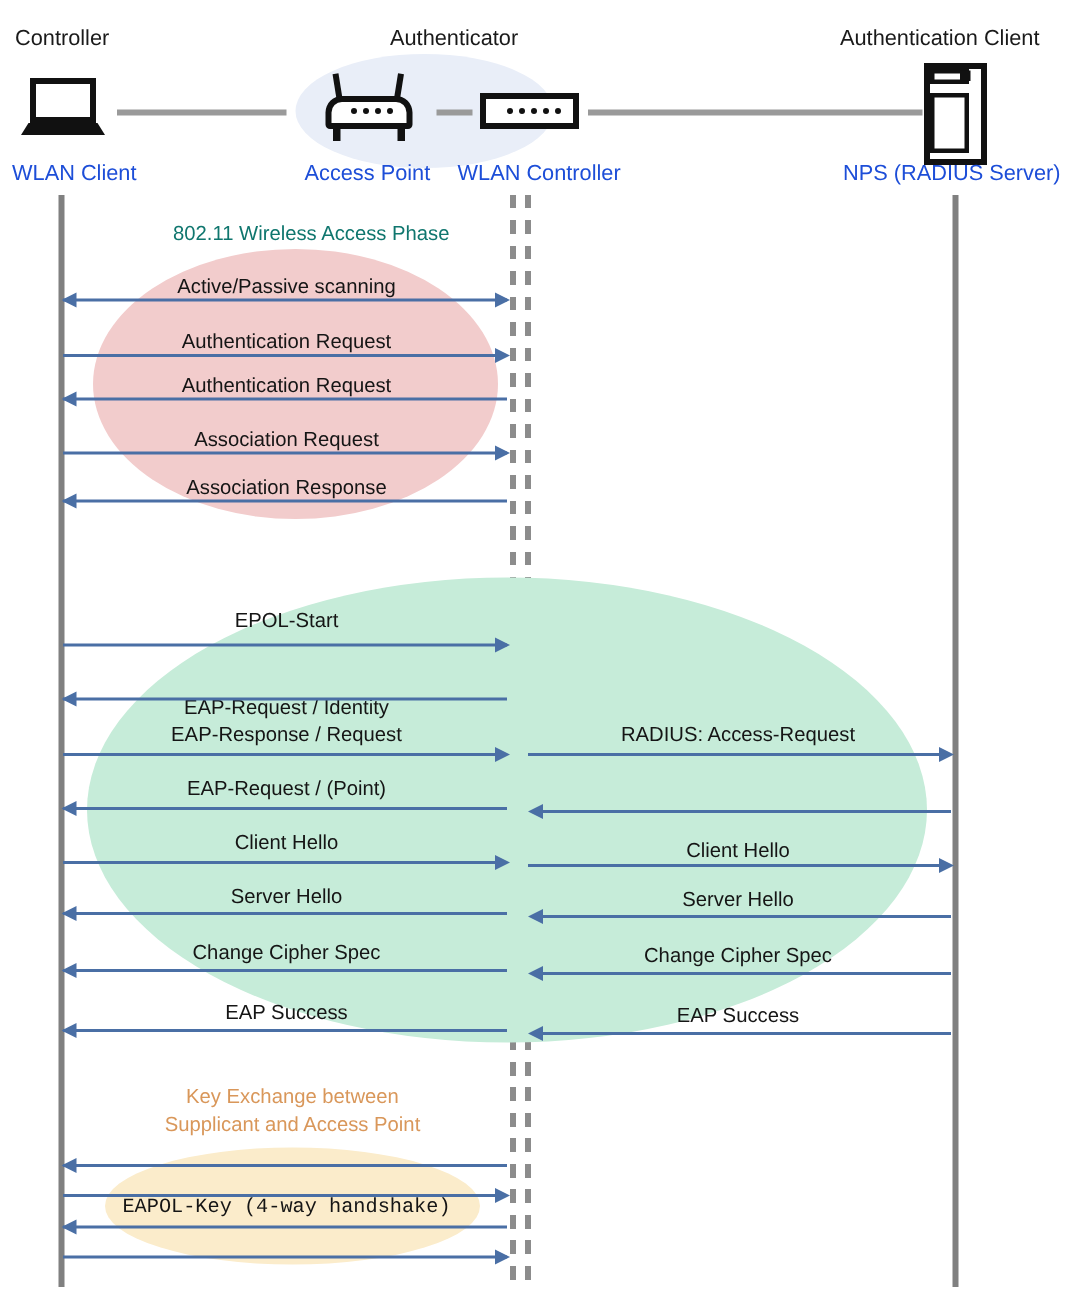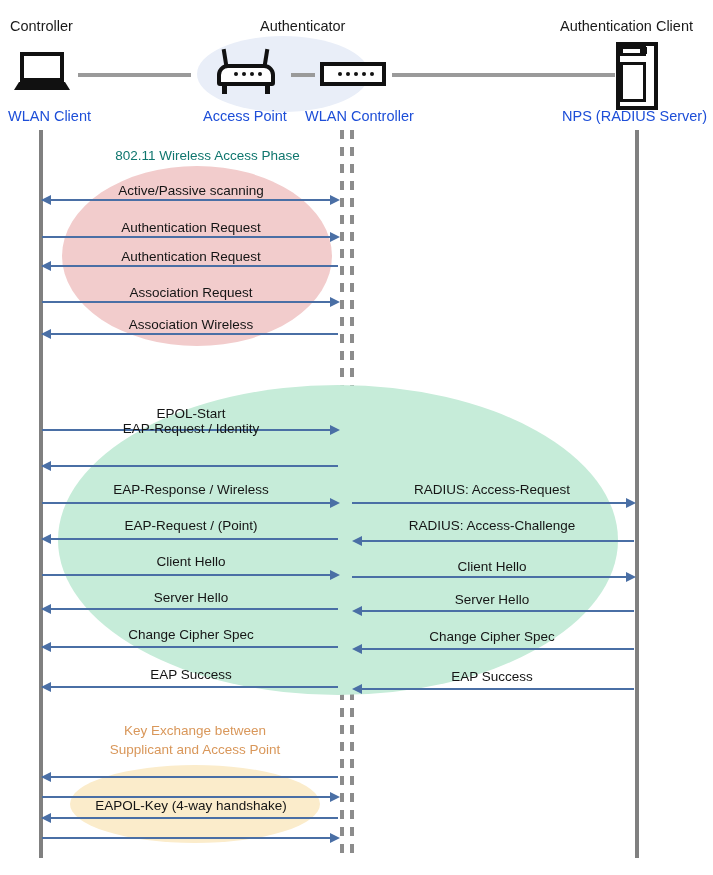--- a/index.html
+++ b/index.html
@@ -262,48 +262,47 @@
   <div class="arrowhead right" style="left:330px; top:232px;"></div>
 
   <div class="msg-label" style="left:191px; top:249px;">Authentication Request</div>
   <div class="msg-line" style="left:42px; top:265px; width:296px;"></div>
   <div class="arrowhead left" style="left:41px; top:261px;"></div>
 
   <div class="msg-label" style="left:191px; top:285px;">Association Request</div>
   <div class="msg-line" style="left:42px; top:301px; width:296px;"></div>
   <div class="arrowhead right" style="left:330px; top:297px;"></div>
 
-  <div class="msg-label" style="left:191px; top:317px;">Association Wireless</div>
+  <div class="msg-label" style="left:191px; top:317px;">Association Response</div>
   <div class="msg-line" style="left:42px; top:333px; width:296px;"></div>
   <div class="arrowhead left" style="left:41px; top:329px;"></div>
 
   <div class="blob blob-green" style="left:58px; top:385px; width:560px; height:310px;"></div>
 
 
   <div class="msg-label" style="left:191px; top:406px;">EPOL-Start</div>
   <div class="msg-line" style="left:42px; top:429px; width:296px;"></div>
   <div class="arrowhead right" style="left:330px; top:425px;"></div>
 
-  <div class="msg-label" style="left:191px; top:421px;">EAP-Request / Identity</div>
+  <div class="msg-label" style="left:191px; top:464px;">EAP-Request / Identity</div>
   <div class="msg-line" style="left:42px; top:465px; width:296px;"></div>
   <div class="arrowhead left" style="left:41px; top:461px;"></div>
 
-  <div class="msg-label" style="left:191px; top:482px;">EAP-Response / Wireless</div>
+  <div class="msg-label" style="left:191px; top:482px;">EAP-Response / Request</div>
   <div class="msg-line" style="left:42px; top:502px; width:296px;"></div>
   <div class="arrowhead right" style="left:330px; top:498px;"></div>
 
   <div class="msg-label" style="left:492px; top:482px;">RADIUS: Access-Request</div>
   <div class="msg-line" style="left:352px; top:502px; width:282px;"></div>
   <div class="arrowhead right" style="left:626px; top:498px;"></div>
 
   <div class="msg-label" style="left:191px; top:518px;">EAP-Request / (Point)</div>
   <div class="msg-line" style="left:42px; top:538px; width:296px;"></div>
   <div class="arrowhead left" style="left:41px; top:534px;"></div>
 
-  <div class="msg-label" style="left:492px; top:518px;">RADIUS: Access-Challenge</div>
   <div class="msg-line" style="left:356px; top:540px; width:278px;"></div>
   <div class="arrowhead left" style="left:352px; top:536px;"></div>
 
   <div class="msg-label" style="left:191px; top:554px;">Client Hello</div>
   <div class="msg-line" style="left:42px; top:574px; width:296px;"></div>
   <div class="arrowhead right" style="left:330px; top:570px;"></div>
 
   <div class="msg-label" style="left:492px; top:559px;">Client Hello</div>
   <div class="msg-line" style="left:352px; top:576px; width:282px;"></div>
   <div class="arrowhead right" style="left:626px; top:572px;"></div>
@@ -336,21 +335,21 @@
 
   <div class="phase-caption" style="left:85px; top:721px; width:220px; color:#d9975a;">Key Exchange between
 Supplicant and Access Point</div>
 
   <div class="msg-line" style="left:42px; top:776px; width:296px;"></div>
   <div class="arrowhead left" style="left:41px; top:772px;"></div>
 
   <div class="msg-line" style="left:42px; top:796px; width:296px;"></div>
   <div class="arrowhead right" style="left:330px; top:792px;"></div>
 
-  <div class="msg-label" style="left:191px; top:798px; background:#fbeccb; padding:0 3px;">EAPOL-Key (4-way handshake)</div>
+  <div class="msg-label" style="left:191px; top:798px; background:#fbeccb; padding:0 3px;font-family:Liberation Mono, monospace;">EAPOL-Key (4-way handshake)</div>
 
   <div class="msg-line" style="left:42px; top:817px; width:296px;"></div>
   <div class="arrowhead left" style="left:41px; top:813px;"></div>
 
   <div class="msg-line" style="left:42px; top:837px; width:296px;"></div>
   <div class="arrowhead right" style="left:330px; top:833px;"></div>
 
 </div>
 
 </body></html>

